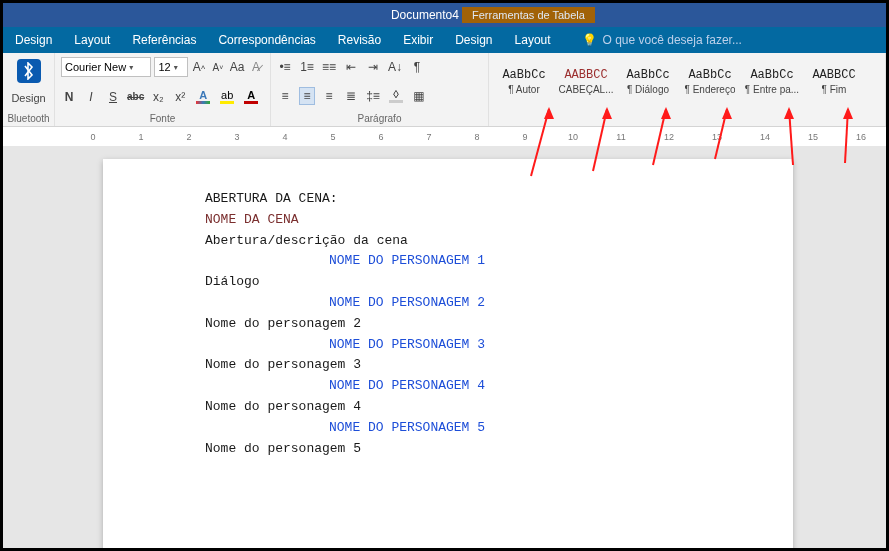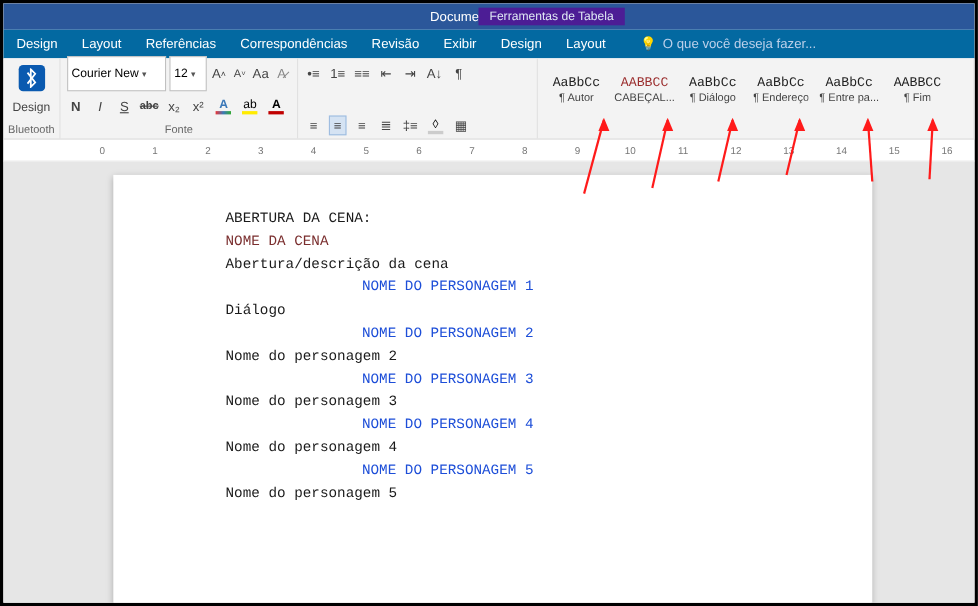--- a/index.html
+++ b/index.html
@@ -1,31 +1,31 @@
 <!DOCTYPE html>
 <html><head>
 <meta charset="utf-8">
 <style>
 * { margin:0; padding:0; box-sizing:border-box; }
 body { font-family:"Segoe UI",Tahoma,sans-serif; font-size:11px; background:#fff; width:889px; height:551px; border:3px solid #000; overflow:hidden; position:relative; }
 .titlebar { background:#2b579a; color:#fff; height:24px; display:flex; align-items:center; }
 .title-center { flex:1; text-align:center; font-size:12px; }
-.title-tools { position:absolute; left:432px; background:#4c1d95; padding:2px 10px; font-size:11px; color:#dfe8f4; }
+.title-tools { position:absolute; left:459px; background:#a16207; padding:2px 10px; font-size:11px; color:#dfe8f4; }
 .tabrow { background:#0369a1; color:#fff; height:26px; display:flex; align-items:center; padding-left:12px; gap:22px; font-size:12px; }
 .tabrow span { cursor:default; }
 .tellme { color:#bcd0ea; display:flex; align-items:center; gap:5px; margin-left:10px; }
 .ribbon { background:#f3f3f3; height:74px; display:flex; border-bottom:1px solid #d4d4d4; position:relative; }
 .group { border-right:1px solid #e1e1e1; padding:3px 6px 1px 6px; display:flex; flex-direction:column; justify-content:space-between; }
 .group-label { text-align:center; font-size:10px; color:#666; padding-bottom:1px; }
 .bt-group { width:52px; align-items:center; }
 .bt-icon { background:#0a5ab0; color:#fff; width:24px; height:24px; border-radius:4px; display:flex; align-items:center; justify-content:center; font-size:14px; margin-top:3px; }
 .font-group { width:216px; }
 .font-row1 { display:flex; align-items:center; gap:3px; height:22px; }
 .font-row2 { display:flex; align-items:center; gap:6px; height:22px; margin-top:2px; }
-.combo { background:#fff; border:1px solid #c0c0c0; height:32px; display:flex; align-items:center; padding:0 3px; font-size:11px; }
+.combo { background:#fff; border:1px solid #c0c0c0; height:20px; display:flex; align-items:center; padding:0 3px; font-size:11px; }
 .dd { width:10px; text-align:center; color:#555; font-size:8px; }
 .btn { min-width:16px; height:18px; display:flex; align-items:center; justify-content:center; font-size:12px; color:#444; }
 .color-btn { display:flex; flex-direction:column; align-items:center; width:18px; }
 .color-bar { width:14px; height:3px; }
 .para-group { width:218px; }
 .para-row { display:flex; align-items:center; gap:6px; height:22px; }
 .styles-group { flex:1; padding:2px 4px 1px 4px; }
 .styles-row { display:flex; height:52px; }
 .style-box { width:62px; border:1px solid transparent; display:flex; flex-direction:column; align-items:center; justify-content:center; padding:2px 0; }
 .style-sample { font-family:"Courier New",monospace; font-size:12px; color:#222; }
@@ -132,20 +132,21 @@
       <div class="btn" style="background:#d5e3f3;border:1px solid #9fbde0;">≡</div>
       <div class="btn">≡</div>
       <div class="btn">≣</div>
       <div class="btn">‡≡</div>
       <div class="color-btn">
           <span>◊</span>
           <span class="color-bar" style="background:#ccc;"></span>
         </div>
       <div class="btn">▦</div>
     </div>
+    <div class="group-label">Parágrafo</div>
   </div>
 
   <div class="group styles-group">
     <div class="styles-row" id="styles-row">
         <div class="style-box">
           <div class="style-sample ">AaBbCc</div>
           <div class="style-name">¶ Autor</div>
         </div>
         <div class="style-box">
           <div class="style-sample red">AABBCC</div>

